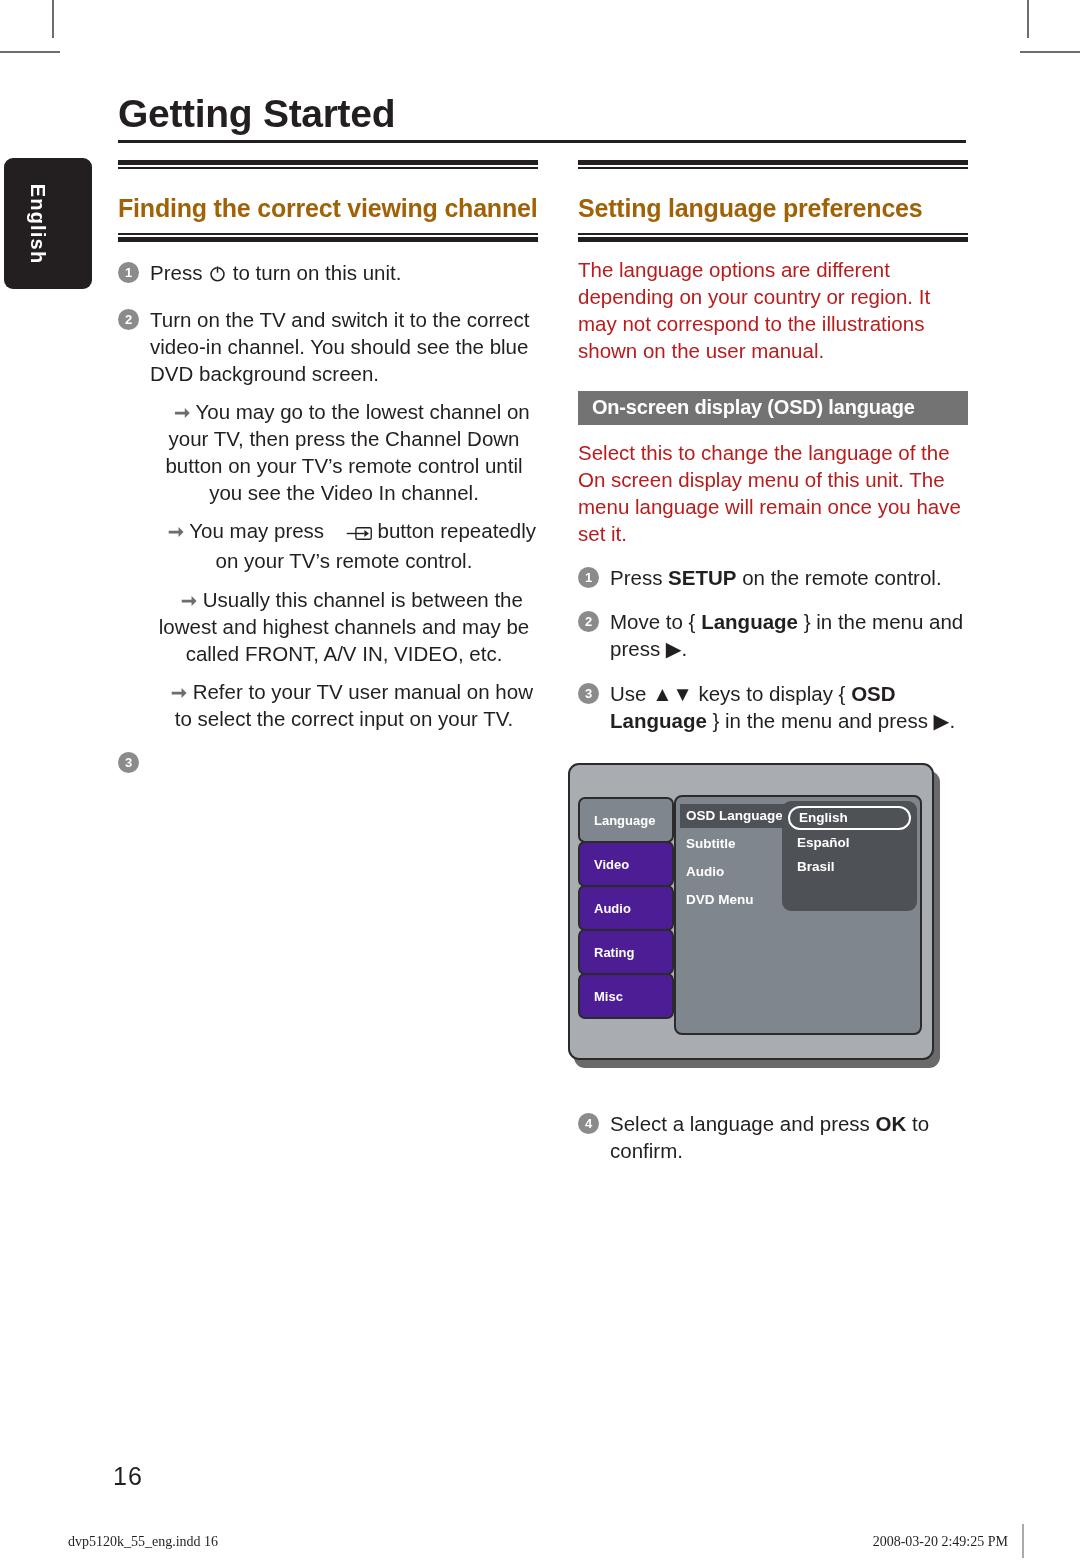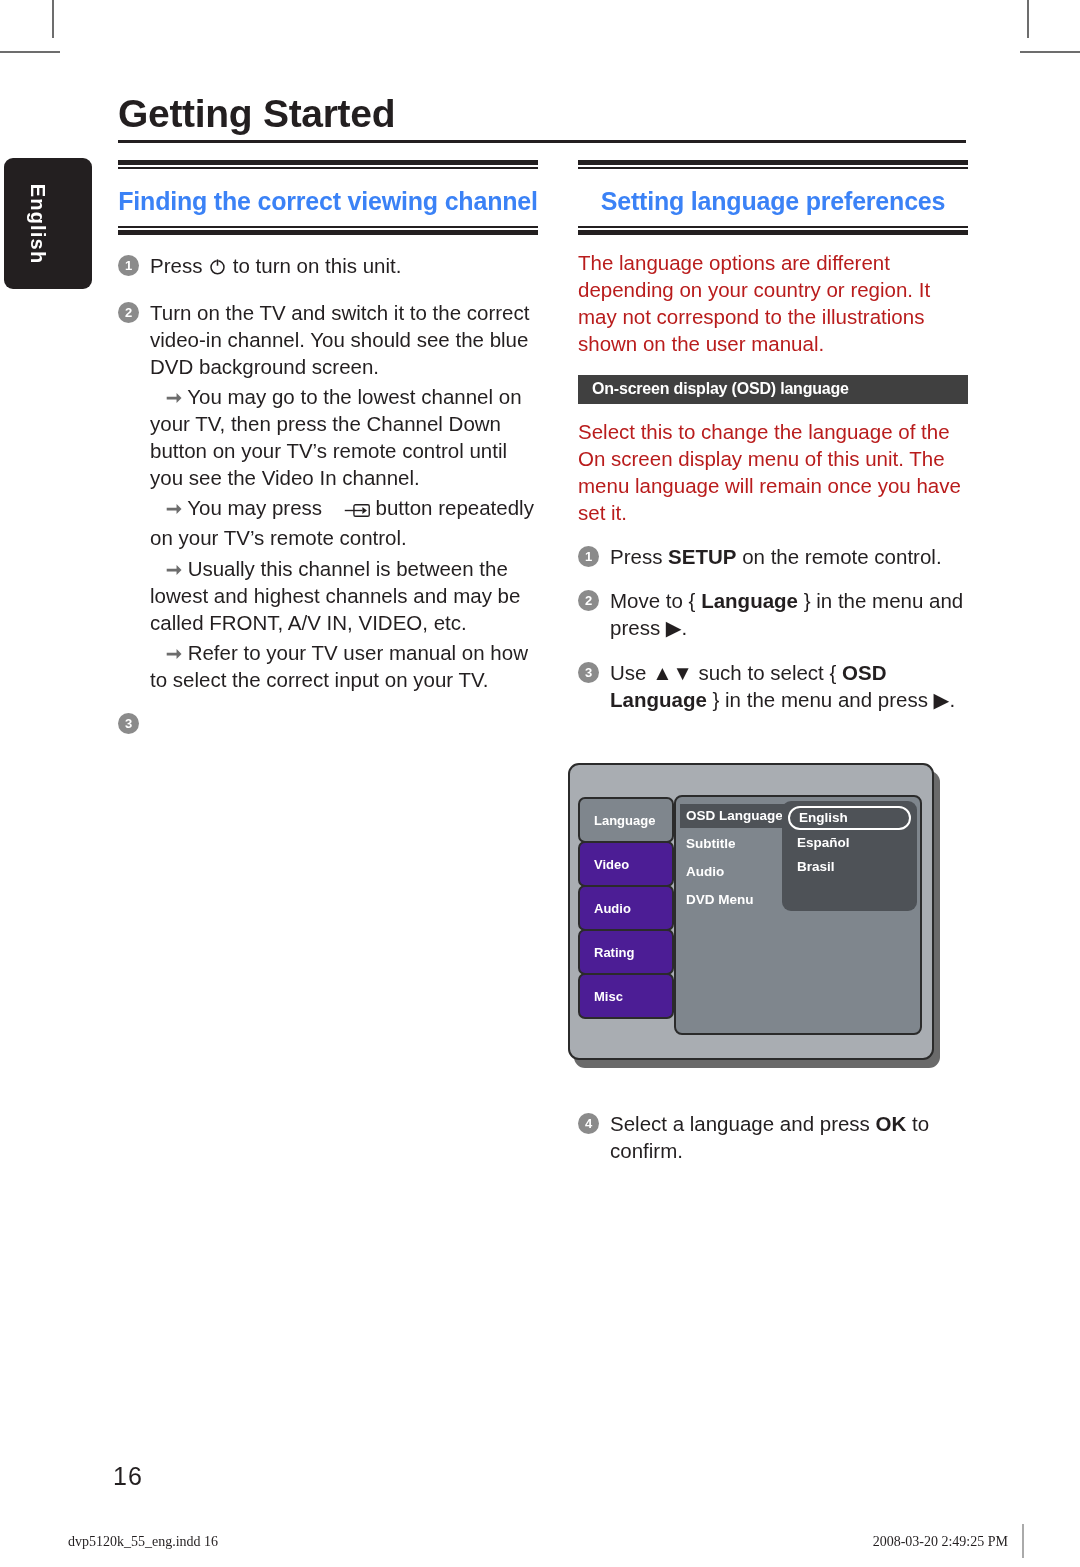--- a/index.html
+++ b/index.html
@@ -89,24 +89,23 @@
   .sec-rule-top .thick,
   .sec-rule-bot .thick { height: 5px; background: #231f20; }
   .sec-rule-top .thin,
   .sec-rule-bot .thin  { height: 2px; background: #231f20; margin-top: 2px; }
   .sec-rule-bot .thin  { margin-top: 0; margin-bottom: 2px; }
 
   .sec-title {
     font-size: 25px;
     font-weight: bold;
     line-height: 1.28;
-    color: #3b82f6;
-    padding: 16px 0 9px 0;
+    color: #a16207;
+    padding: 23px 0 9px 0;
     letter-spacing: -0.2px;
-    text-align: center;
   }
 
   
   .body-p {
     font-size: 20.5px;
     line-height: 1.32;
     color: #b91c1c;
     margin-top: 14px;
   }
 
@@ -130,36 +129,37 @@
     color: #ffffff;
     font-size: 13px;
     font-weight: bold;
     line-height: 21px;
     text-align: center;
   }
 
   .sub {
     display: block;
     text-indent: 16px;
-    margin-top: 3px;
+    margin-top: 11px;
+    text-align: center;
   }
   .arrow {
     color: #6d6d6d;
     font-weight: bold;
     font-size: 19px;
   }
 
   
   .grey-bar {
-    background: #404040;
-    color: #ffffff;
-    font-size: 16px;
+    background: #737373;
+    color: #ffffff;
+    font-size: 20px;
     font-weight: bold;
     padding: 5px 10px 6px 14px;
-    margin-top: 18px;
+    margin-top: 27px;
     letter-spacing: -0.2px;
   }
 
   
   .icon-power, .icon-input {
     display: inline-block;
     vertical-align: -3px;
   }
 
   
@@ -383,21 +383,21 @@
       <span><span>Press </span><span style="font-weight: bold;">SETUP</span><span> on the remote control.</span></span>
     </div>
 
     <div class="step">
       <span class="num">2</span>
       <span><span>Move to { </span><span style="font-weight: bold;">Language</span><span> } in the menu and press </span><span>▶</span><span>.</span></span>
     </div>
 
     <div class="step">
       <span class="num">3</span>
-      <span><span>Use </span><span>▲▼</span><span> such to select { </span><span style="font-weight: bold;">OSD Language</span><span> } in the menu and press </span><span>▶</span><span>.</span></span>
+      <span><span>Use </span><span>▲▼</span><span> keys to display { </span><span style="font-weight: bold;">OSD Language</span><span> } in the menu and press </span><span>▶</span><span>.</span></span>
     </div>
 
   </div>
 
   <div id="osd-figure">
     <div id="osd-shadow"></div>
     <div id="osd-screen">
 
       <div id="osd-tabs">
         <div class="osd-tab active"><span>Language</span></div>

